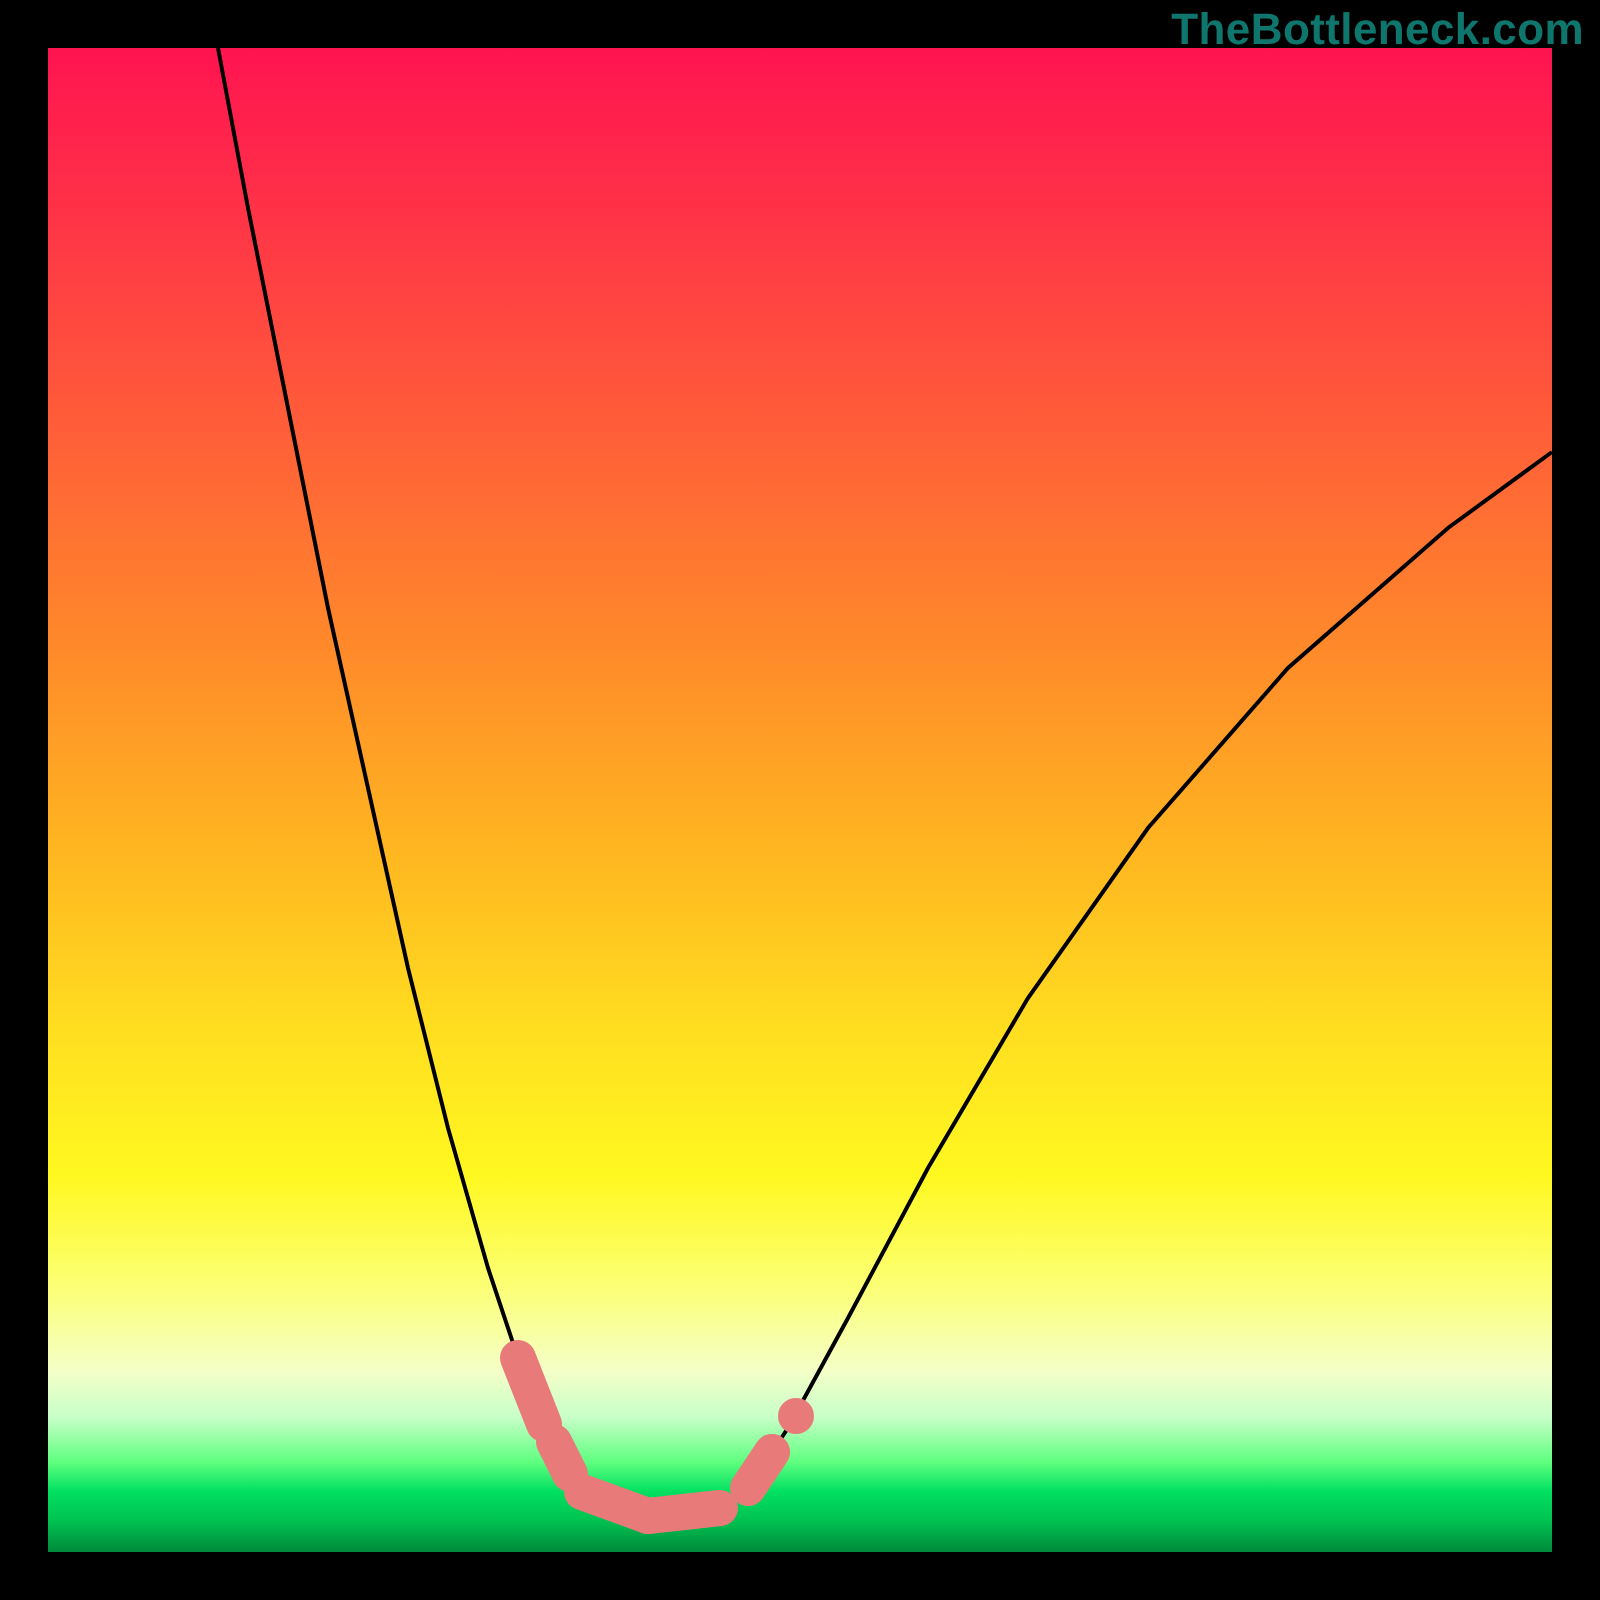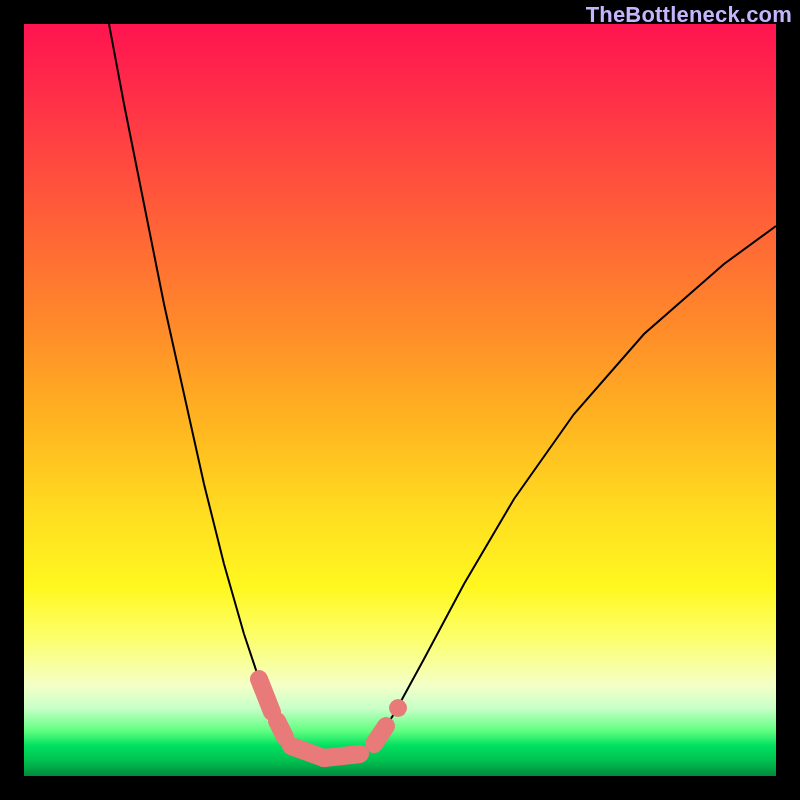--- a/index.html
+++ b/index.html
@@ -31,21 +31,21 @@
       #60ff80 94%,
       #00e060 96%,
       #00c050 98%,
       #008a3a 100%
     );
   }
   .watermark {
     position: absolute;
     top: 2px;
     right: 8px;
-    color: #c4b5fd;
+    color: #0f766e;
     font-size: 22px;
     font-weight: 600;
     letter-spacing: 0.2px;
     user-select: none;
     margin-left: 37px;
   }
   svg.curve {
     position: absolute;
     left: 0;
     top: 0;

